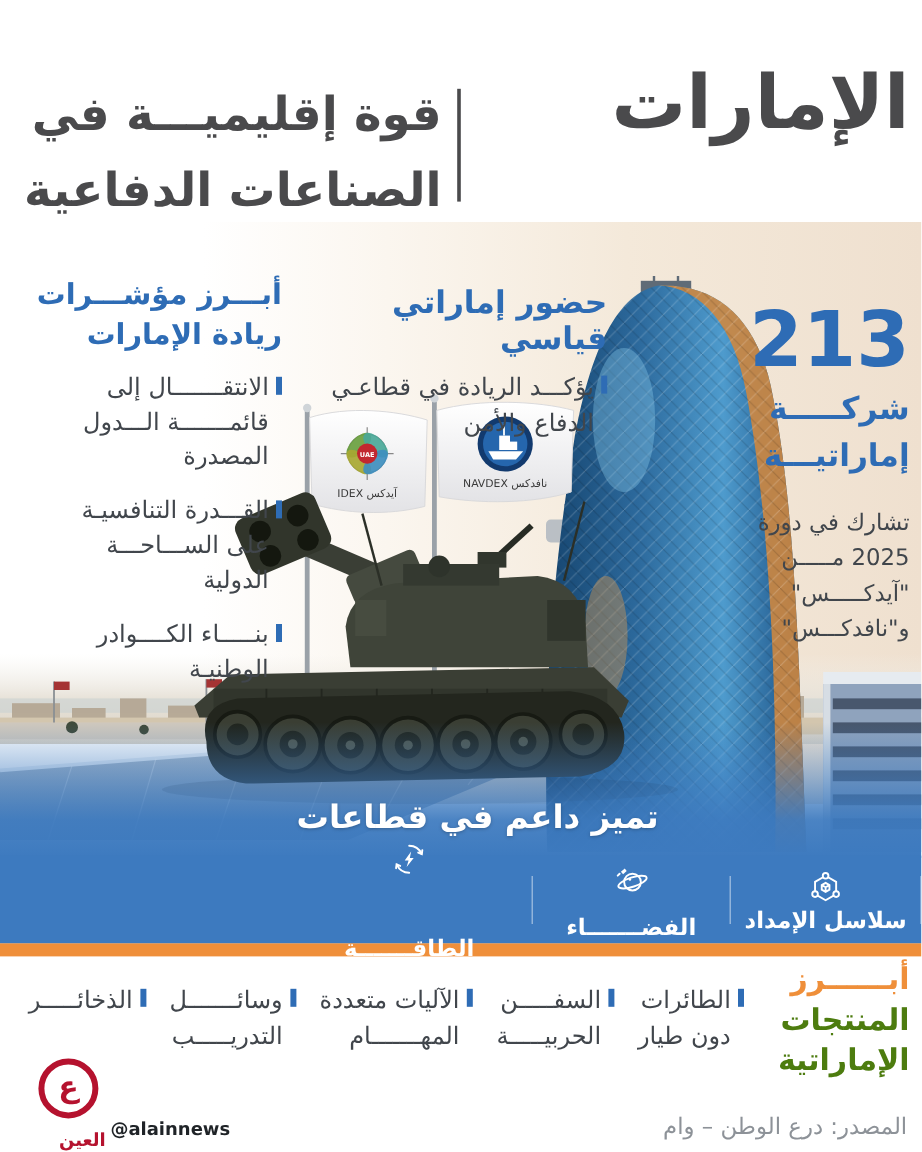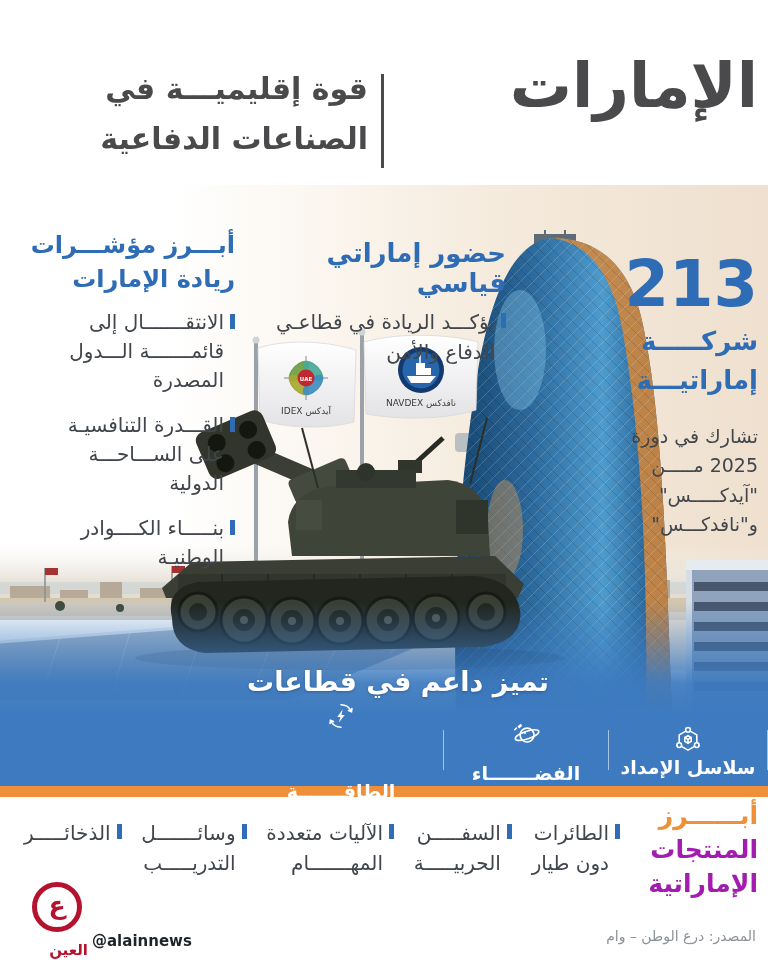--- a/index.html
+++ b/index.html
@@ -10,21 +10,21 @@
   .abs{position:absolute;}
   .pre{white-space:pre-line;}
 
   
   .cream-bg{top:185px;right:0;width:768px;height:485px;
     background:linear-gradient(to left,#efe0cf 0%,#f4e9da 32%,#fbf6ef 58%,#ffffff 78%);}
 
   
   .main-title{top:50px;right:10px;font-size:62px;font-weight:bold;color:#4a4a4c;line-height:1.15;}
   .title-divider{top:74px;right:384px;width:3px;height:94px;background:#4a4a4c;}
-  .subtitle{top:64px;right:400px;font-size:30px;font-weight:bold;color:#4a4a4c;
+  .subtitle{top:64px;right:400px;font-size:39px;font-weight:bold;color:#4a4a4c;
     text-align:right;line-height:1.65;}
 
   
   .indicators{top:228px;right:533px;width:226px;text-align:right;}
   .indicators h2{margin:0 0 12px 0;font-size:24px;line-height:1.42;color:#2e6cb5;font-weight:bold;}
   .ind-item{display:flex;flex-direction:row;margin-bottom:16px;}
   .bullet{flex:none;width:5px;height:15px;background:#2e6cb5;margin-top:6px;margin-left:6px;}
   .ind-text{font-size:20px;line-height:1.45;color:#41464c;}
 
   
@@ -53,34 +53,34 @@
   .sector-cell.c-space{width:164px;gap:12px;}
   .sector-cell.c-energy{width:204px;gap:48px;}
   .sector-label{color:#ffffff;font-size:19px;font-weight:bold;margin-top:1px;}
   .v-divider{width:1px;height:40px;background:rgba(255,255,255,.55);}
   .orange-strip{top:786px;left:0;width:768px;height:11px;background:#ef8f3a;}
 
   
   .products-heading{top:799px;right:10px;width:128px;text-align:right;font-size:25px;
     font-weight:bold;line-height:1.35;}
   .ph-hl{display:block;color:#ef8f3a;}
-  .ph-rest{display:block;color:#a21caf;}
+  .ph-rest{display:block;color:#4d7c0f;}
   .products-row{top:818px;right:148px;left:24px;display:flex;flex-direction:row;
     justify-content:space-between;}
   .prod-item{display:flex;flex-direction:row;}
   .prod-text{font-size:20px;line-height:1.5;color:#41464c;text-align:right;}
 
   
   .brand-circle{top:882px;left:32px;width:40px;height:40px;border:5px solid #b5122e;
     border-radius:50%;display:flex;align-items:center;justify-content:center;}
   .brand-glyph{color:#b5122e;font-size:25px;font-weight:bold;line-height:1;margin-top:-4px;}
   .brand-name{top:941px;left:26px;width:62px;text-align:right;color:#b5122e;
     font-size:15px;font-weight:bold;}
   .social-handle{top:932px;left:92px;font-size:15px;font-weight:bold;color:#1f2327;direction:ltr;}
-  .source-line{top:928px;right:12px;font-size:14px;color:#8d9298;}
+  .source-line{top:928px;right:12px;font-size:19px;color:#8d9298;}
 
   svg text{font-family:"DejaVu Sans",sans-serif;}
 </style>
 </head>
 <body>
 
 <div class="canvas">
 
   <div class="abs cream-bg"></div>
 

